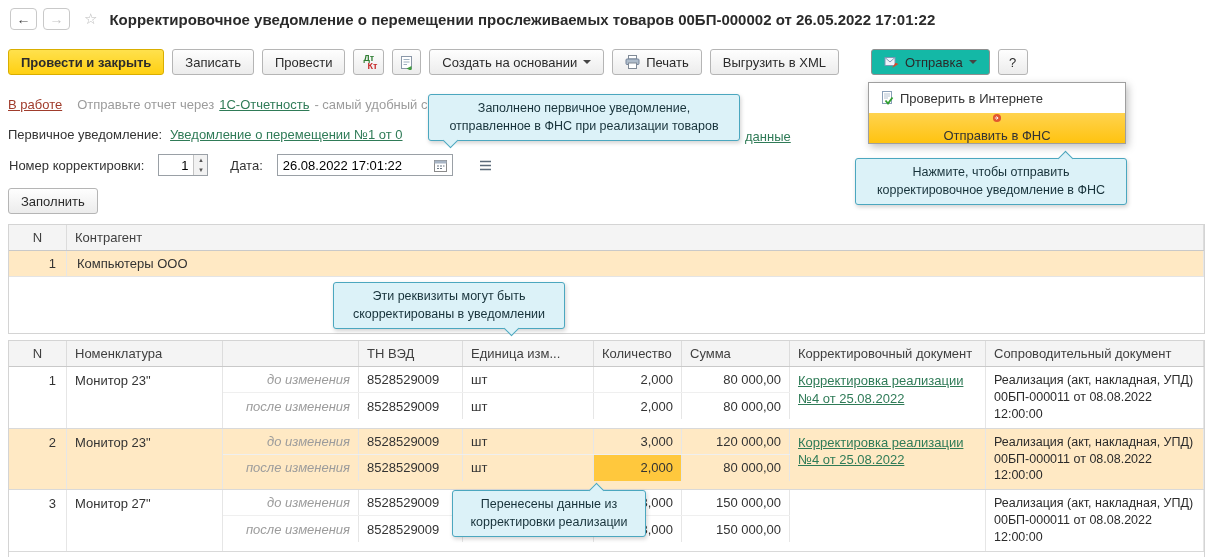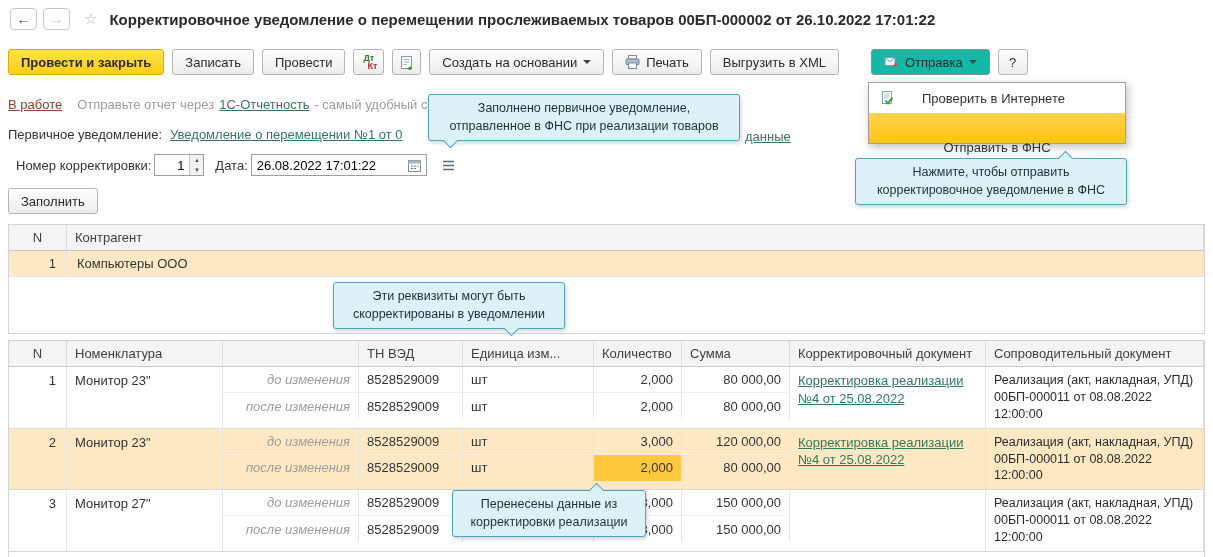--- a/index.html
+++ b/index.html
@@ -25,33 +25,33 @@
   .btn.pressed{background:#14b8a6;border-color:#8f8f8f;}
   .send-btn{margin-left:24px;}
   .qbtn{width:30px;justify-content:center;padding:0;}
   .caret{width:0;height:0;border:4px solid transparent;border-top:4px solid #444;margin-top:4px;}
   .dtkt{display:flex;flex-direction:column;line-height:8px;font-size:9px;font-weight:bold;}
   .dtkt .dt{color:#2e7d32;}.dtkt .kt{color:#c62828;margin-left:7px;}
 
   
   .menu{position:absolute;left:868px;top:82px;width:258px;background:#fff;border:1px solid #9f9f9f;
         box-shadow:2px 3px 8px rgba(0,0,0,.25);z-index:50;}
-  .menu-item{display:flex;align-items:center;gap:27px;height:30px;padding:0 10px;cursor:pointer;}
+  .menu-item{display:flex;align-items:center;gap:5px;height:30px;padding:0 10px;cursor:pointer;}
   .menu-item.hl{background:linear-gradient(#ffd34f,#ffc310);flex-direction:column;}
 
   
   .status-row{position:absolute;left:8px;top:97px;display:flex;align-items:baseline;gap:5px;white-space:nowrap;}
   .gap{margin-left:10px;}
   .status-link{color:#a03c2c;text-decoration:underline;cursor:pointer;}
   .muted{color:#9c9c9c;}
   .link{color:#2f7b57;text-decoration:underline;cursor:pointer;}
   .primary-row{position:absolute;left:8px;top:127px;display:flex;align-items:baseline;gap:8px;white-space:nowrap;}
   .suffix-frag{position:absolute;left:745px;top:129px;}
 
-  .corr-row{position:absolute;left:16px;top:154px;display:flex;align-items:center;gap:3px;}
+  .corr-row{position:absolute;left:9px;top:154px;display:flex;align-items:center;gap:14px;}
   .lbl2{margin-left:8px;}
   .field{display:inline-flex;align-items:center;height:22px;border:1px solid #9aa0a6;background:#fff;}
   .field input{border:0;outline:0;height:100%;font:inherit;padding:0 5px;min-width:0;}
   .num-input{width:34px;text-align:right;}
   .spin{display:flex;flex-direction:column;width:14px;height:100%;border-left:1px solid #c4c4c4;}
   .spin button{flex:1;border:0;background:#f2f2f2;font-size:6px;line-height:1;color:#555;cursor:pointer;padding:0;}
   .date-input{width:152px;}
   .cal-btn{width:22px;height:100%;border:0;background:#fff;display:flex;align-items:center;justify-content:center;cursor:pointer;}
   .mini-btn{width:22px;height:20px;border:0;background:transparent;display:flex;align-items:center;justify-content:center;cursor:pointer;margin-left:8px;}
   .fill-btn{position:absolute;left:8px;top:188px;}
@@ -109,21 +109,21 @@
 <div class="page">
 
   <div class="titlebar">
     <button class="navbtn">
         <span>←</span>
       </button>
     <button class="navbtn disabled">
         <span>→</span>
       </button>
     <span class="star">☆</span>
-    <div class="title">Корректировочное уведомление о перемещении прослеживаемых товаров 00БП-000002 от 26.10.2022 17:01:22</div>
+    <div class="title">Корректировочное уведомление о перемещении прослеживаемых товаров 00БП-000002 от 26.05.2022 17:01:22</div>
   </div>
 
   <div class="toolbar">
     <button class="btn btn-primary">Провести и закрыть</button>
     <button class="btn">Записать</button>
     <button class="btn">Провести</button>
     <button class="btn icon-btn">
       <span class="dtkt">
           <span class="dt">Дт</span>
           <span class="kt">Кт</span>

